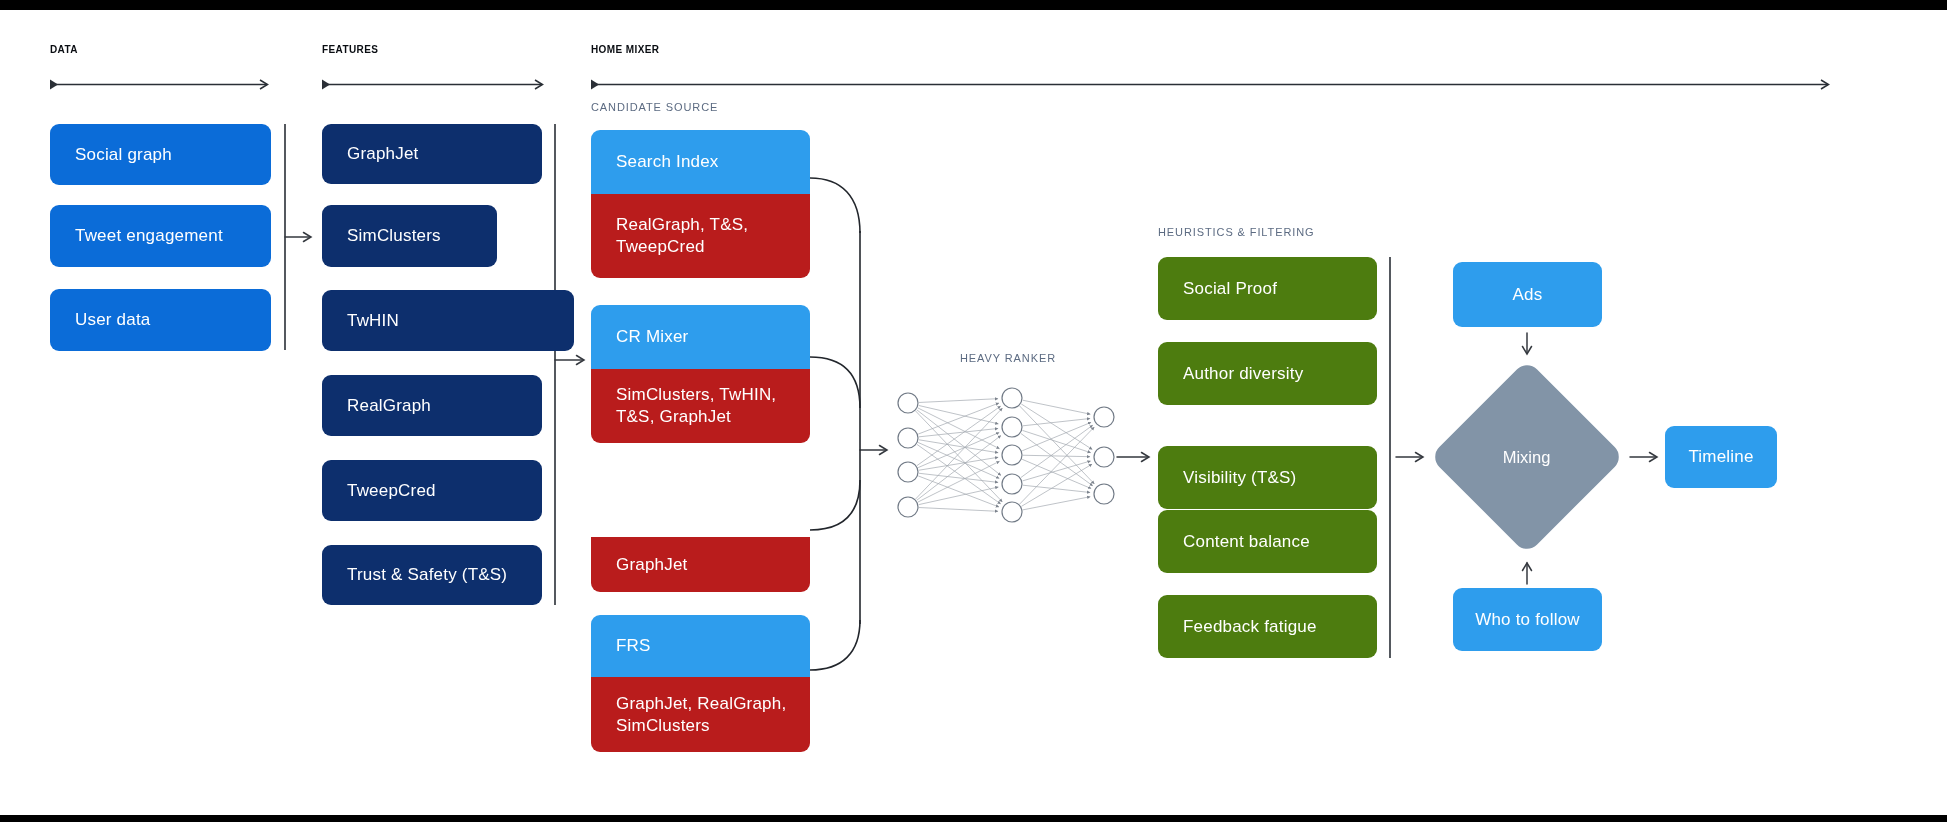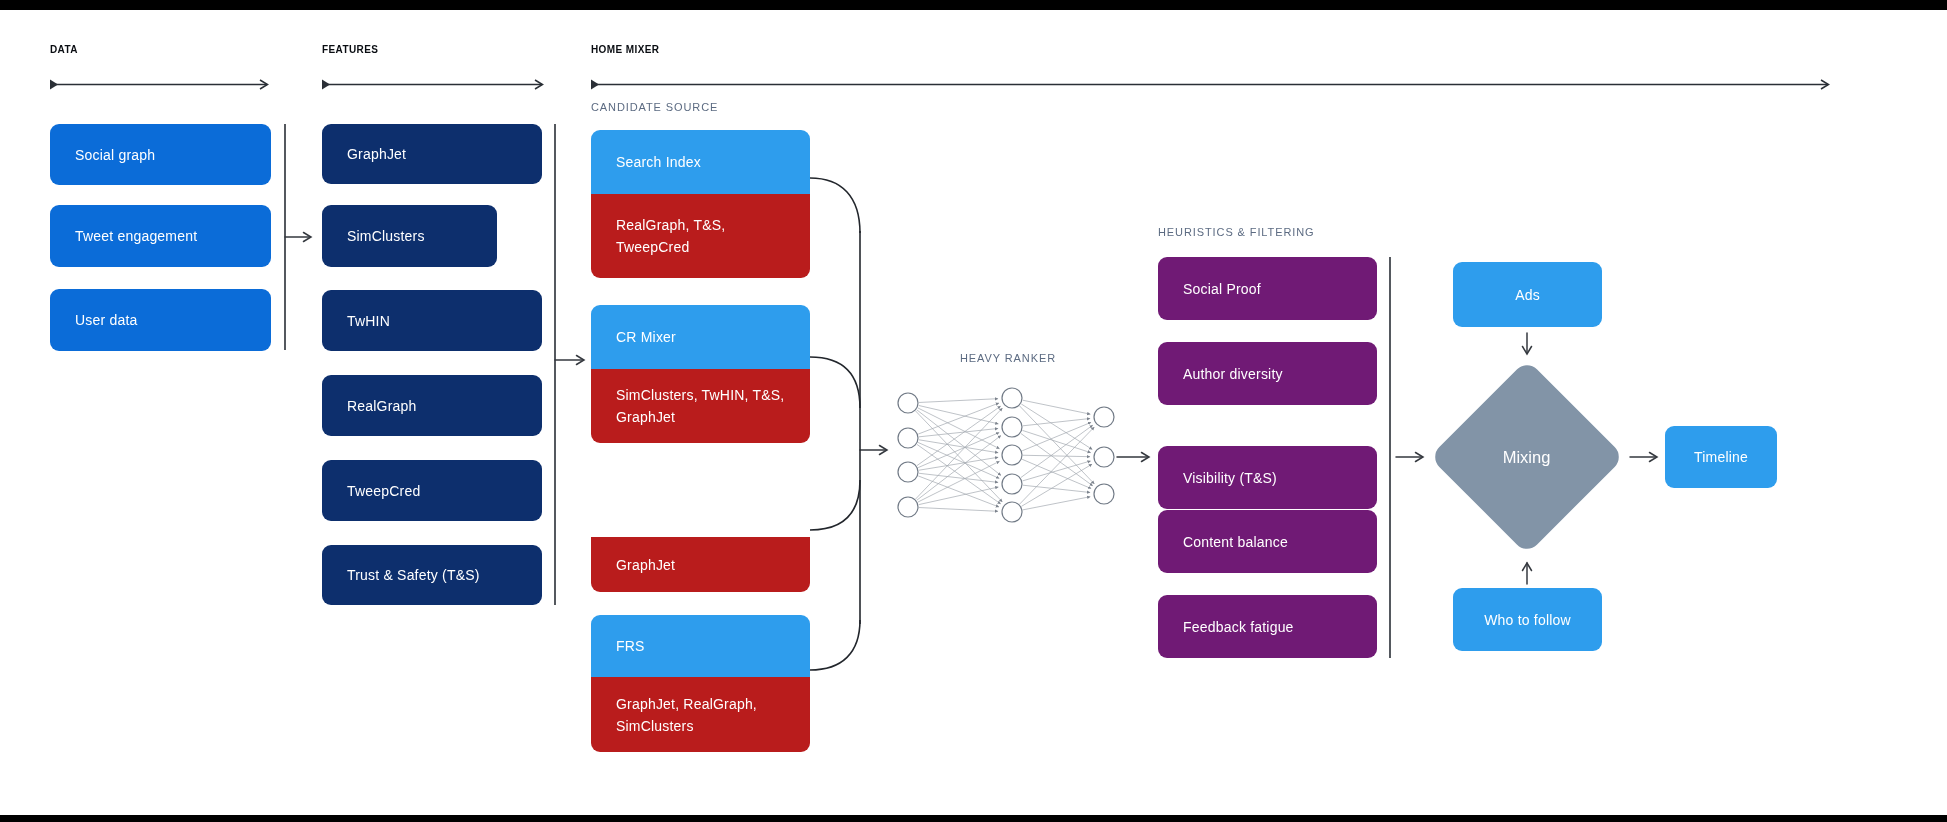--- a/index.html
+++ b/index.html
@@ -2,28 +2,28 @@
 <html><head>
 <meta charset="utf-8">
 <style>
   html,body{margin:0;padding:0;background:#ffffff;}
   #stage{position:relative;width:1947px;height:822px;background:#ffffff;overflow:hidden;
          font-family:"Liberation Sans","DejaVu Sans",sans-serif;}
   .blackbar{position:absolute;left:0;width:1947px;background:#000;}
   .toplabel{position:absolute;font-size:10px;font-weight:700;color:#0a0d12;letter-spacing:.4px;}
   .sublabel{position:absolute;font-size:11px;font-weight:500;color:#5c6b82;letter-spacing:.9px;}
   .box{position:absolute;box-sizing:border-box;border-radius:9px;color:#fff;display:flex;
-       align-items:center;font-size:14px;font-weight:500;letter-spacing:.2px;line-height:22px;}
+       align-items:center;font-size:17px;font-weight:500;letter-spacing:.2px;line-height:22px;}
   .padded{padding-left:25px;padding-right:22px;}
   .center{justify-content:center;text-align:center;}
   .data-box{background:#0b6cd8;}
   .feat-box{background:#0d2f6d;}
   .cand-head{background:#2e9ded;border-radius:9px 9px 0 0;}
   .cand-sub{background:#b91c1c;border-radius:0 0 9px 9px;}
-  .heur-box{background:#701a75;}
+  .heur-box{background:#4d7c0f;}
   .out-box{background:#2e9ded;}
   #diamond{position:absolute;left:1458px;top:388px;width:138px;height:138px;background:#8294a7;
            border-radius:14px;transform:rotate(45deg);display:flex;align-items:center;justify-content:center;}
   #diamond span{transform:rotate(-45deg);color:#fff;font-size:16.5px;font-weight:500;}
   svg.overlay{position:absolute;left:0;top:0;pointer-events:none;}
 </style>
 </head>
 <body>
 
 <div id="stage">
@@ -138,21 +138,21 @@
   <div class="sublabel" style="left:591px;top:101px;">CANDIDATE SOURCE</div>
   <div class="sublabel" style="left:908px;top:352px;width:200px;text-align:center;">HEAVY RANKER</div>
   <div class="sublabel" style="left:1158px;top:226px;">HEURISTICS &amp; FILTERING</div>
 
   <div class="box data-box padded" style="left:50px;top:124px;width:221px;height:61px;">Social graph</div>
   <div class="box data-box padded" style="left:50px;top:205px;width:221px;height:62px;text-align:center;">Tweet engagement</div>
   <div class="box data-box padded" style="left:50px;top:289px;width:221px;height:62px;">User data</div>
 
   <div class="box feat-box padded" style="left:322px;top:124px;width:220px;height:60px;">GraphJet</div>
   <div class="box feat-box padded" style="left:322px;top:205px;width:175px;height:62px;">SimClusters</div>
-  <div class="box feat-box padded" style="left:322px;top:290px;width:220px;height:61px;">TwHIN</div>
+  <div class="box feat-box padded" style="left:322px;top:290px;width:252px;height:61px;">TwHIN</div>
   <div class="box feat-box padded" style="left:322px;top:375px;width:220px;height:61px;">RealGraph</div>
   <div class="box feat-box padded" style="left:322px;top:460px;width:220px;height:61px;">TweepCred</div>
   <div class="box feat-box padded" style="left:322px;top:545px;width:220px;height:60px;">Trust &amp; Safety (T&amp;S)</div>
 
   <div class="box cand-head padded" style="left:591px;top:130px;width:219px;height:64px;">Search Index</div>
   <div class="box cand-sub padded" style="left:591px;top:194px;width:219px;height:84px;">RealGraph, T&amp;S, TweepCred</div>
 
   <div class="box cand-head padded" style="left:591px;top:305px;width:219px;height:64px;">CR Mixer</div>
   <div class="box cand-sub padded" style="left:591px;top:369px;width:219px;height:74px;">SimClusters, TwHIN, T&amp;S, GraphJet</div>
 

